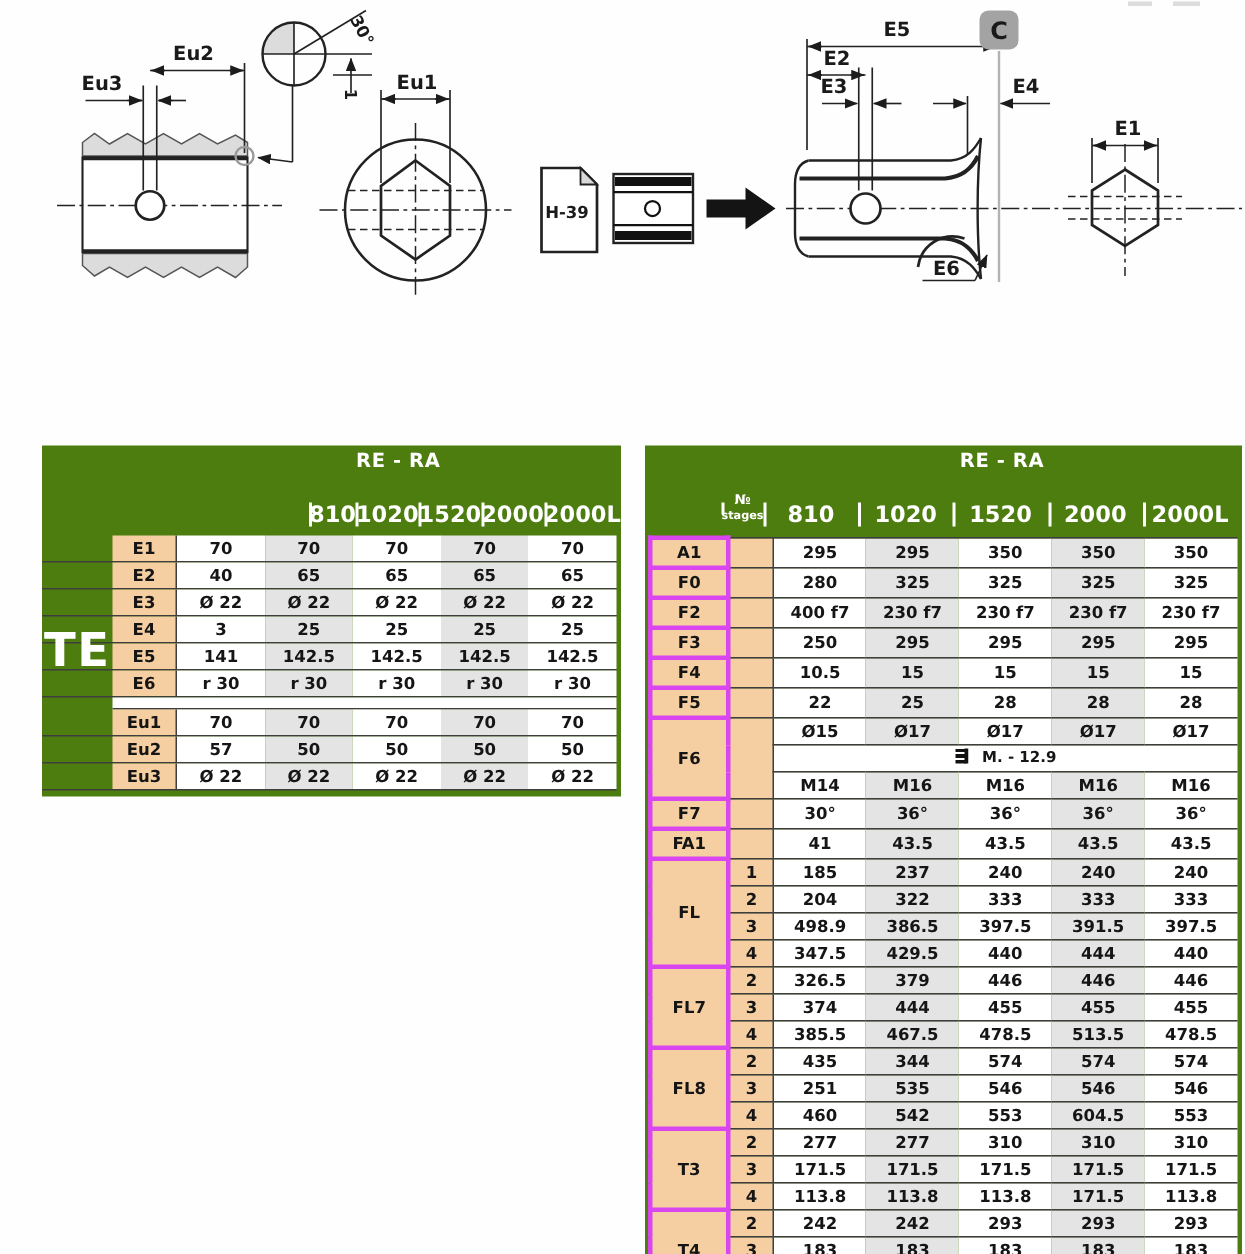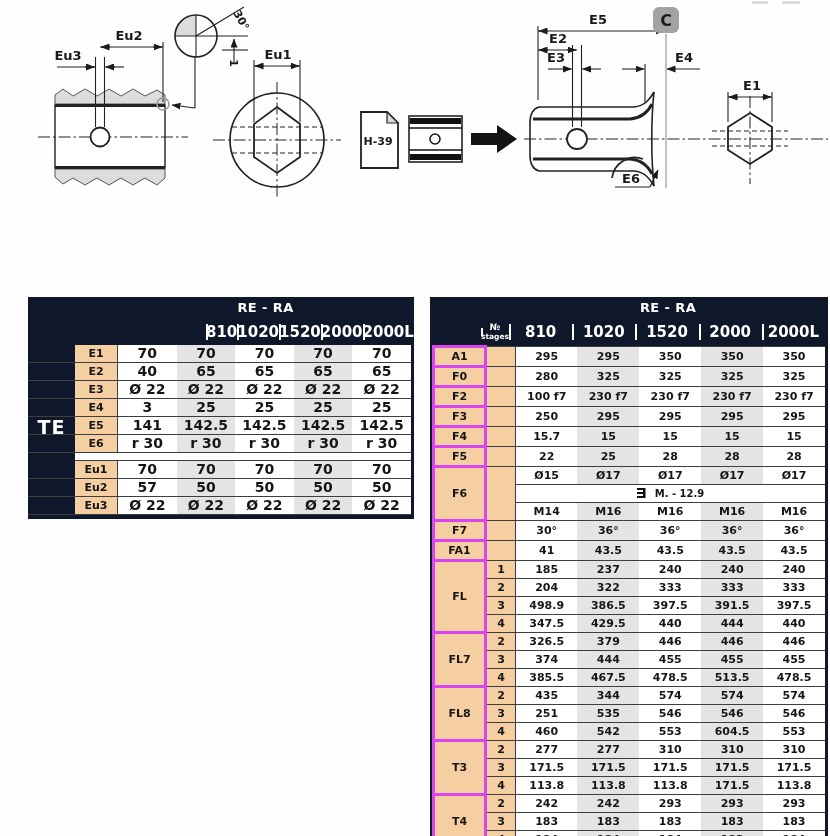--- a/index.html
+++ b/index.html
@@ -7,47 +7,47 @@
         font-family:"DejaVu Sans","Liberation Sans",sans-serif;}
   .diagram{position:absolute;left:0;top:0;}
   svg text{font-family:"DejaVu Sans","Liberation Sans",sans-serif;font-weight:bold;fill:#1a1a1a;text-anchor:middle;}
   .cl{stroke:#222;stroke-width:1;stroke-dasharray:12 3 2.5 3;fill:none;}
   .dsh{stroke:#222;stroke-width:1.1;stroke-dasharray:5 3;fill:none;}
   .thin{stroke:#222;stroke-width:1.1;fill:none;}
   .med{stroke:#222;stroke-width:1.6;fill:none;}
   .thick{stroke:#222;stroke-width:2.8;fill:none;}
 
   
-  .tbl{position:absolute;background:#0f172a;}
+  .tbl{position:absolute;background:#4d7c0f;}
   .tbl .title{height:21px;line-height:22px;color:#fff;font-size:13px;font-weight:bold;
               letter-spacing:.4px;text-align:center;}
-  .chead{display:flex;height:27px;align-items:center;}
+  .chead{display:flex;height:27px;align-items:flex-start;margin-top:12px;}
   .chead .sp{flex:0 0 auto;}
   .chead .ch{flex:1;position:relative;color:#fff;font-size:15px;font-weight:bold;
              text-align:center;line-height:26px;}
   .chead .ch::before,.chead .stgcell::before{content:"";position:absolute;left:0;top:5px;bottom:5px;width:2px;background:#fff;}
   .chead .stgcell{position:relative;flex:0 0 28px;display:flex;flex-direction:column;
                   align-items:center;justify-content:center;color:#fff;font-weight:bold;}
   .stgcell .g1{font-size:9px;line-height:9px;}
   .stgcell .g2{font-size:7.5px;line-height:9px;}
 
   
   .tbl.left{left:28px;top:297px;width:386px;padding-bottom:4px;}
   .tbl.left .title{padding-left:89px;}
   .tbl.left .chead{padding-left:89px;padding-right:3px;}
   .lbody{padding-right:3px;}
   .lrow{display:flex;height:17px;border-bottom:1px solid #3e3e3e;}
   .lrow.sep{height:7px;background:#fff;margin-left:47px;}
   .rlbl{flex:0 0 42px;margin-left:47px;background:#f5cfa2;color:#151515;font-size:11px;
         font-weight:bold;text-align:center;line-height:17px;border-right:1px solid #3e3e3e;}
-  .cell{flex:1;background:#fff;color:#151515;font-size:14px;font-weight:bold;
+  .cell{flex:1;background:#fff;color:#151515;font-size:11px;font-weight:bold;
         text-align:center;line-height:17px;}
   .cell.shade{background:#e4e4e4;}
   .te{position:absolute;left:0;top:119px;width:47px;text-align:center;color:#fff;
-      font-size:19px;font-weight:bold;letter-spacing:1px;}
+      font-size:31px;font-weight:bold;letter-spacing:1px;}
 
   
   .tbl.right{left:430px;top:297px;width:398px;padding:0 3px 3px 2px;box-sizing:border-box;}
   .tbl.right .title{padding-left:79px;}
   .tbl.right .chead .sp{flex:0 0 49px;}
   table.rt{border-collapse:collapse;table-layout:fixed;width:100%;}
   table.rt td{height:17px;border-top:1px solid #3e3e3e;font-size:11px;font-weight:bold;
               color:#151515;text-align:center;padding:0;line-height:16px;}
   table.rt td.lbl{background:#f5cfa2;border:3px solid #d946ef;width:49px;}
   table.rt td.stg{background:#f5cfa2;border:1px solid #3e3e3e;width:28px;}
@@ -322,39 +322,39 @@
             <td class="stg" rowspan="1"></td>
             <td class="d">280</td>
             <td class="d shade">325</td>
             <td class="d">325</td>
             <td class="d shade">325</td>
             <td class="d">325</td>
           </tr>
           <tr>
             <td class="lbl" rowspan="1">F2</td>
             <td class="stg" rowspan="1"></td>
-            <td class="d">100 f7</td>
+            <td class="d">400 f7</td>
             <td class="d shade">230 f7</td>
             <td class="d">230 f7</td>
             <td class="d shade">230 f7</td>
             <td class="d">230 f7</td>
           </tr>
           <tr>
             <td class="lbl" rowspan="1">F3</td>
             <td class="stg" rowspan="1"></td>
             <td class="d">250</td>
             <td class="d shade">295</td>
             <td class="d">295</td>
             <td class="d shade">295</td>
             <td class="d">295</td>
           </tr>
           <tr>
             <td class="lbl" rowspan="1">F4</td>
             <td class="stg" rowspan="1"></td>
-            <td class="d">15.7</td>
+            <td class="d">10.5</td>
             <td class="d shade">15</td>
             <td class="d">15</td>
             <td class="d shade">15</td>
             <td class="d">15</td>
           </tr>
           <tr>
             <td class="lbl" rowspan="1">F5</td>
             <td class="stg" rowspan="1"></td>
             <td class="d">22</td>
             <td class="d shade">25</td>

